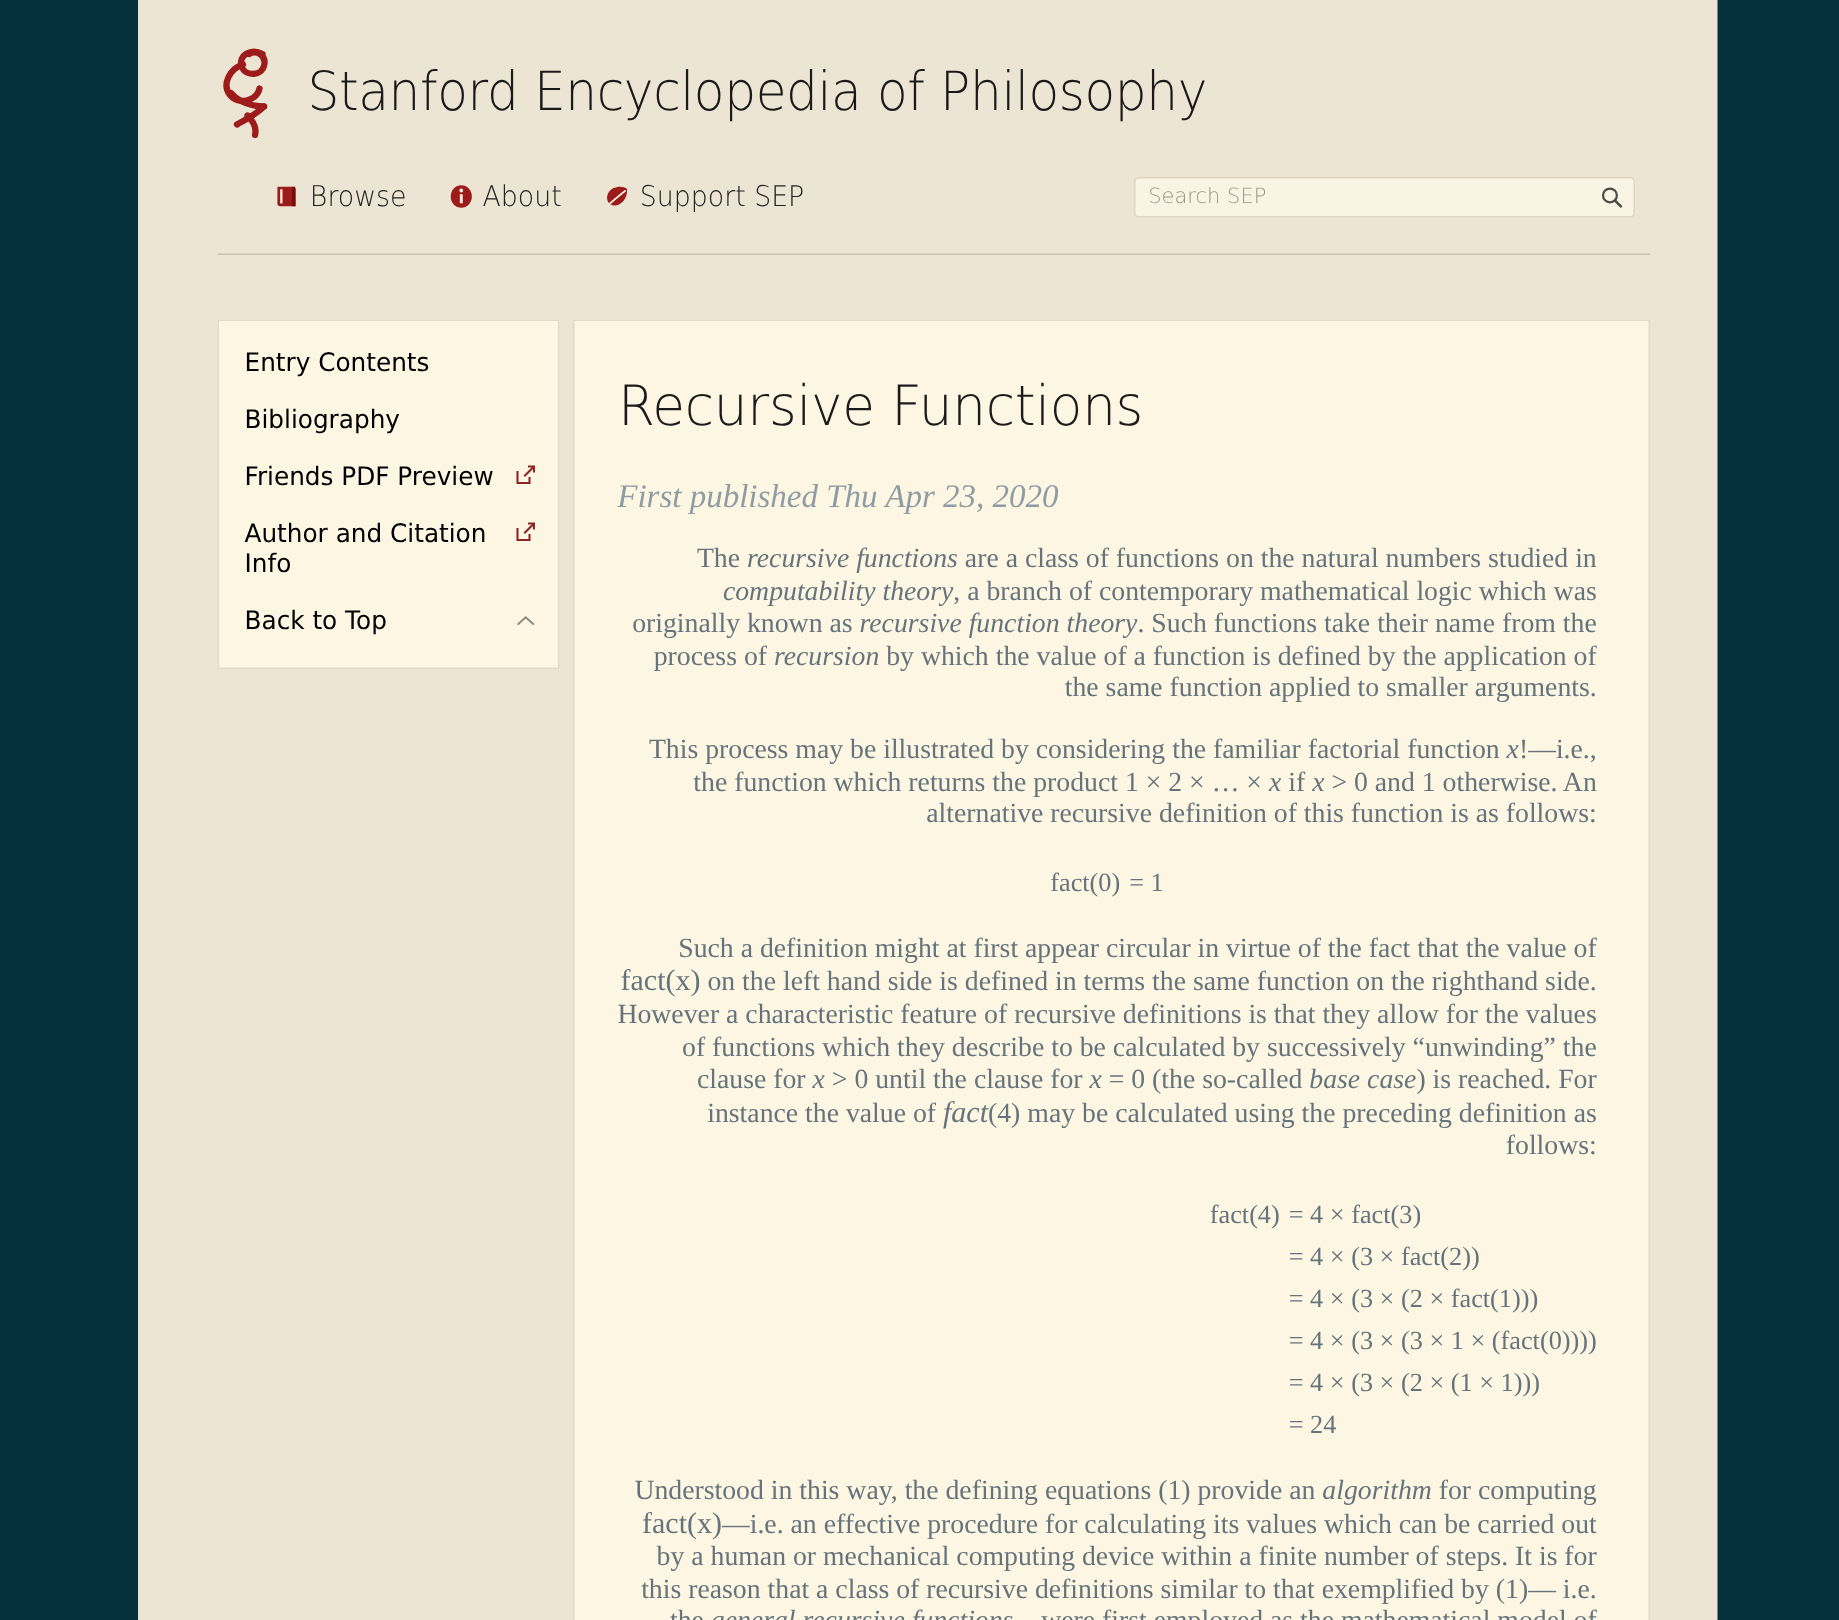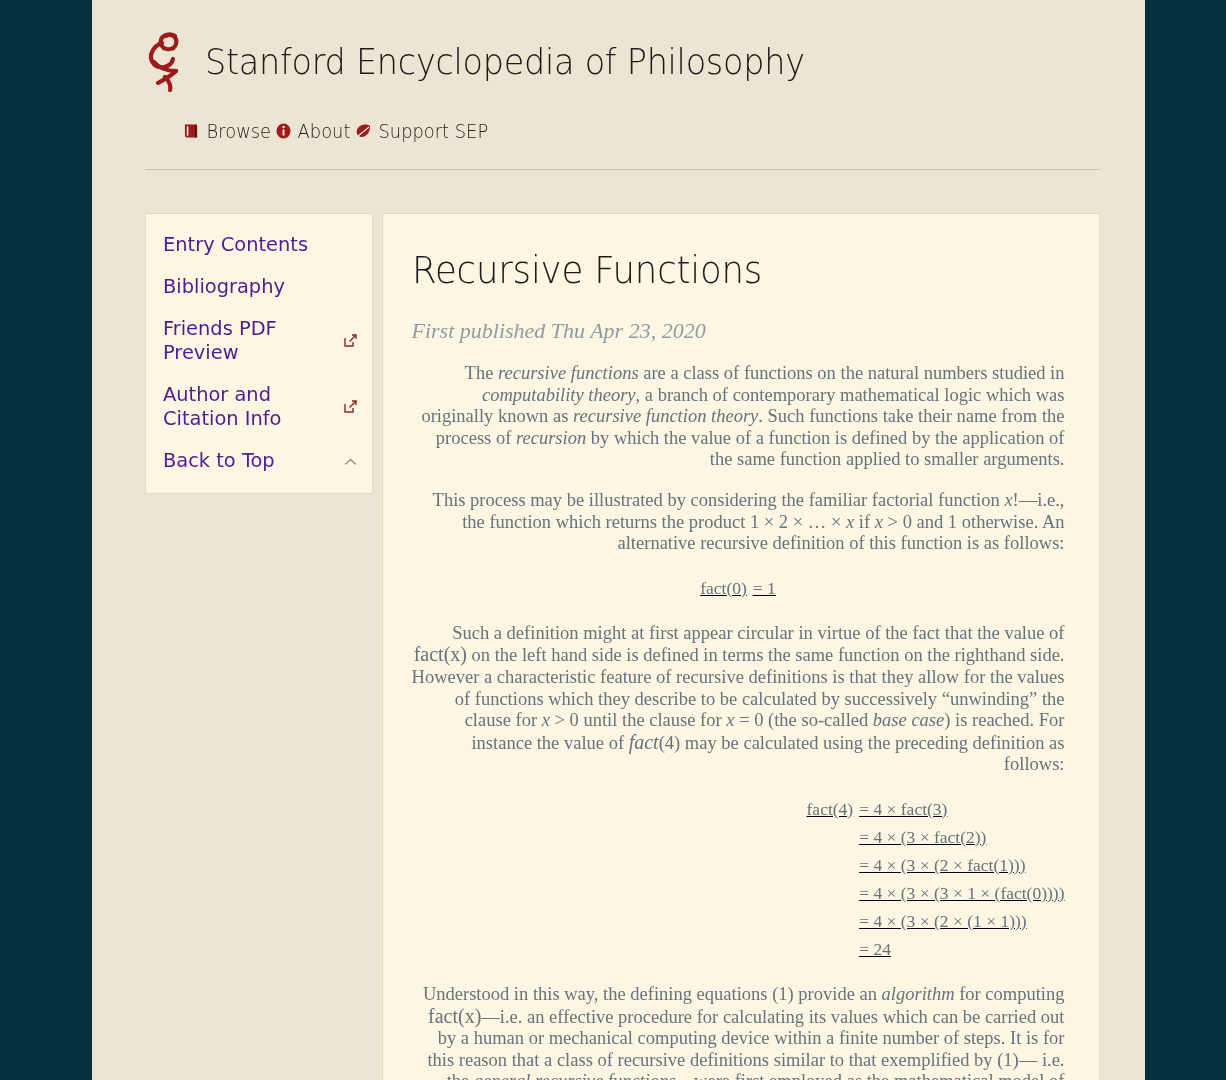--- a/index.html
+++ b/index.html
@@ -25,21 +25,21 @@
     font-size:36px;
     color:#1a1a1a;
     letter-spacing:-0.3px;
     white-space:nowrap;
     transform:scaleX(0.93);
     transform-origin:left center;
   }
 
   
   .navrow { display:flex; align-items:center; height:62px; padding-left:46px; }
-  .navlinks { display:flex; align-items:center; }
+  .navlinks { display:flex; align-items:center; gap:24px; }
   .navlink {
     display:flex; align-items:center; gap:7px;
     font-family:"DejaVu Sans", sans-serif;
     font-weight:300; font-size:19px; color:#222; text-decoration:none;
     white-space:nowrap;
     transform:scaleX(0.94); transform-origin:left center;
   }
   .navlink .ico { display:flex; align-items:center; flex:none; }
 
   .search-wrap { margin-left:auto; position:relative; width:334px; margin-right:10px;}
@@ -65,24 +65,24 @@
   
   .cols { display:flex; padding-top:43px; padding-left:7px; }
   .sidebar {
     width:228px; flex:none;
     background:#fdf6e3;
     border:1px solid #e2dac7;
     align-self:flex-start;
     padding:9px 0 12px 0;
   }
   .side-item {
-    display:flex; align-items:center; justify-content:space-between;
+    display:flex; justify-content:space-between;
     padding:9px 15px 9px 17px;
     font-family:"DejaVu Sans", sans-serif;
-    font-weight:400; font-size:20px; color:#4c1d95;
+    font-weight:400; font-size:17px; color:#000000;
     cursor:pointer; text-decoration:none;
   }
   .side-item .lbl { transform:scaleX(0.97); transform-origin:left center; }
 
   .content {
     flex:1; margin-left:9px;
     background:#fdf6e3;
     border:1px solid #e2dac7;
     padding:26px 34px 20px 29px;
     min-height:860px;
@@ -100,21 +100,21 @@
   p.body {
     font-size:18.5px; line-height:21.6px; color:#65747c;
     margin:19px 0 0 0; text-align:right;
   }
   p.body i { font-style:italic; }
   .fn { font-size:20px; }
   .mathvar { font-style:italic; }
 
   
   .eqblock { margin:21px 0 0 0; display:flex; justify-content:center; }
-  .eqtable { border-collapse:collapse;text-decoration:underline; }
+  .eqtable { border-collapse:collapse; }
   .eqtable td {
     font-size:17.5px; color:#65747c; padding:0 0 3px 0;
     line-height:25px; white-space:nowrap;
   }
   .eq-lhs { text-align:right; padding-right:6px !important; }
   .eq-rhs { text-align:left; }
   .eqblock.b2 { justify-content:flex-end; padding-left:208px; }
 </style>
 </head>
 <body>
@@ -162,20 +162,29 @@
         <a class="navlink" href="#">
           <span class="ico">
             <svg width="18" height="16" viewBox="0 0 18 16">
               <path d="M16 3 C13 0.5, 5 1, 2.5 6 C0.5 10, 3 14, 7 14 C12 14, 16.5 9, 16 3 Z" fill="#9e1b1b"></path>
               <path d="M15 4 C11 7, 7 10, 3.5 13" stroke="#fdf6e3" stroke-width="1.1" fill="none"></path>
             </svg>
           </span>
           <span class="lbl">Support SEP</span>
         </a>
       </div>
+      <div class="search-wrap">
+        <input class="search-input" type="text" placeholder="Search SEP" style="">
+        <button class="search-btn">
+          <svg width="15" height="15" viewBox="0 0 15 15">
+            <circle cx="6.3" cy="6.3" r="4.6" fill="none" stroke="#4a4a46" stroke-width="1.5"></circle>
+            <line x1="9.7" y1="9.7" x2="13.6" y2="13.6" stroke="#4a4a46" stroke-width="1.7" stroke-linecap="round"></line>
+          </svg>
+        </button>
+      </div>
     </div>
     <div class="rule"></div>
 
     <div class="cols">
 
       <nav class="sidebar">
         <a class="side-item" href="#">
           <span class="lbl">Entry Contents</span>
         </a>
         <a class="side-item" href="#">

